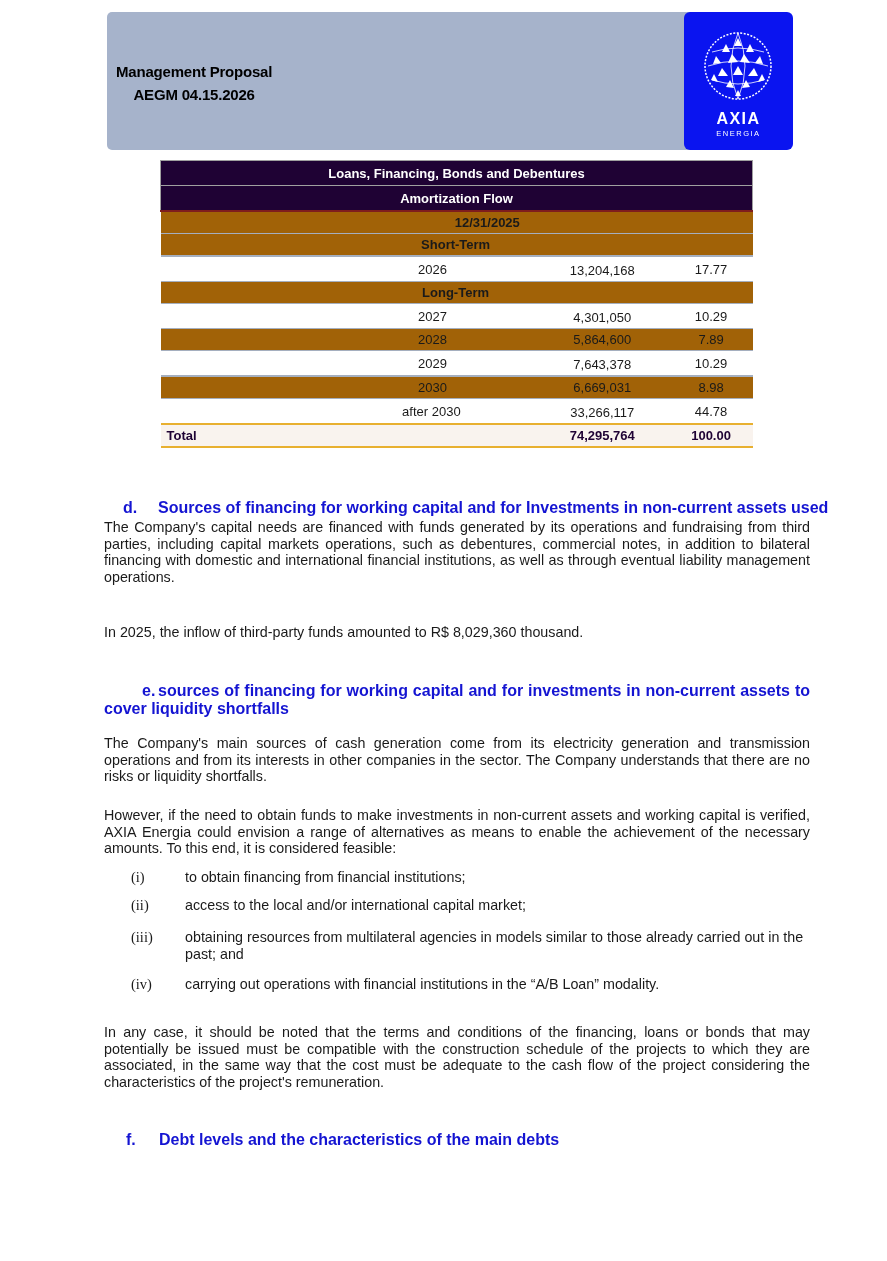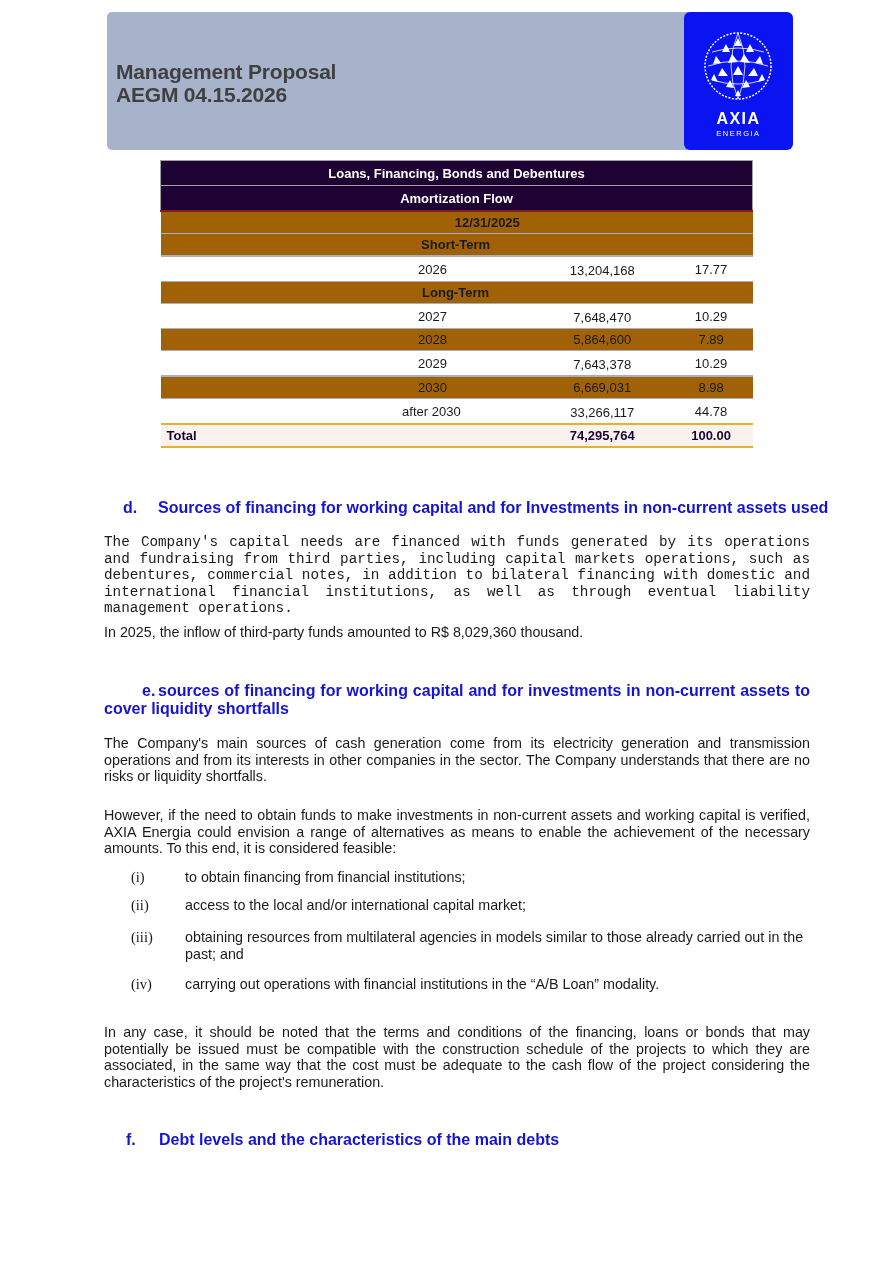--- a/index.html
+++ b/index.html
@@ -9,22 +9,22 @@
   }
   .header {
     position: absolute; left: 107px; top: 12px; width: 685px; height: 138px;
   }
   .header-band {
     position: absolute; left: 0; top: 0; width: 590px; height: 138px;
     background: #a6b3cb; border-radius: 5px 0 0 5px;
   }
   .header-title {
     position: absolute; left: 9px; top: 48px;
-    color: #404040; font-weight: bold; font-size: 21px; line-height: 23px;
-    font-family: "Liberation Sans", sans-serif; letter-spacing: -0.2px;
+    color: #000000; font-weight: bold; font-size: 15px; line-height: 23px;
+    font-family: "Liberation Sans", sans-serif; letter-spacing: -0.2px; text-align: center;
   }
   .logo-box {
     position: absolute; left: 577px; top: 0; width: 109px; height: 138px;
     background: #0a14f0; border-radius: 6px;
   }
   .logo-globe { position: absolute; left: 18px; top: 18px; width: 72px; height: 72px; }
   .logo-name {
     position: absolute; left: 0; width: 109px; top: 98px; text-align: center;
     color: #fff; font-weight: bold; font-size: 16px; letter-spacing: 1.5px;
   }
@@ -149,21 +149,21 @@
   </tr>
   <tr class="shade line">
     <td></td>
     <td class="b" style="padding-left:91px;">Long-Term</td>
     <td></td>
         <td></td>
   </tr>
   <tr class="line">
     <td></td>
     <td style="padding-left:87px;">2027</td>
-    <td class="c" style="padding-top:3px;">7,648,470</td>
+    <td class="c" style="padding-top:3px;">4,301,050</td>
     <td class="c">10.29</td>
   </tr>
   <tr class="shade line">
     <td></td>
     <td style="padding-left:87px;">2028</td>
     <td class="c">5,864,600</td>
     <td class="c">7.89</td>
   </tr>
   <tr class="thick">
     <td></td>
@@ -188,21 +188,21 @@
     <td></td>
     <td class="c">74,295,764</td>
     <td class="c">100.00</td>
   </tr>
 </tbody>
   </table>
 
 <div class="sec-head" style="left:123px; top:499px;">
   <span class="letter">d.</span><span>Sources of financing for working capital and for Investments in non-current assets used</span>
 </div>
-<div class="para" style="top:534px;font-family:Liberation Mono, monospace;">The Company's capital needs are financed with funds generated by its operations and fundraising from third parties, including capital markets operations, such as debentures, commercial notes, in addition to bilateral financing with domestic and international financial institutions, as well as through eventual liability management operations.</div>
+<div class="para" style="top:519px;">The Company's capital needs are financed with funds generated by its operations and fundraising from third parties, including capital markets operations, such as debentures, commercial notes, in addition to bilateral financing with domestic and international financial institutions, as well as through eventual liability management operations.</div>
 <div class="para" style="top:624px;">In 2025, the inflow of third-party funds amounted to R$ 8,029,360 thousand.</div>
 
 <div class="sec-head" style="left:104px; top:682px; width:706px; text-align:justify; line-height:18px; text-indent:19px;">
   <span class="letter">e.</span><span>sources of financing for working capital and for investments in non-current assets to cover liquidity shortfalls</span>
 </div>
 <div class="para" style="top:735px;">The Company's main sources of cash generation come from its electricity generation and transmission operations and from its interests in other companies in the sector. The Company understands that there are no risks or liquidity shortfalls.</div>
 <div class="para" style="top:807px;">However, if the need to obtain funds to make investments in non-current assets and working capital is verified, AXIA Energia could envision a range of alternatives as means to enable the achievement of the necessary amounts. To this end, it is considered feasible:</div>
 
 <div class="li" style="top:869px;">
   <span class="num">(i)</span>

